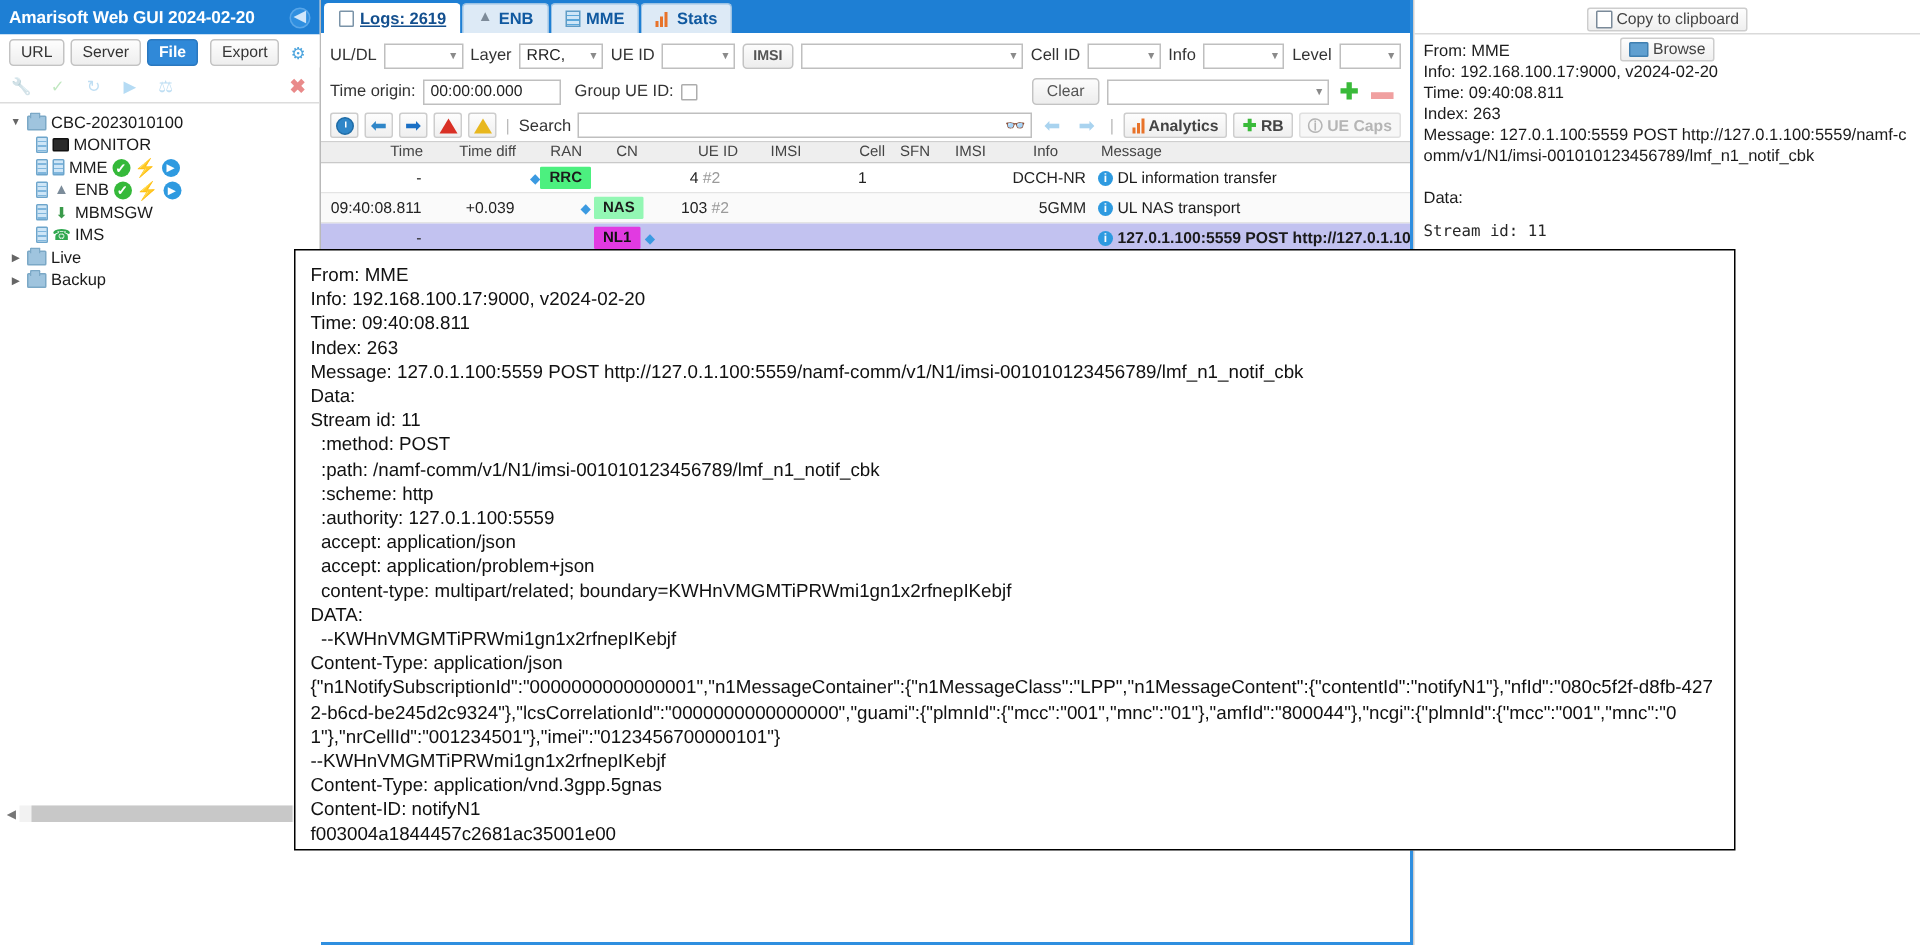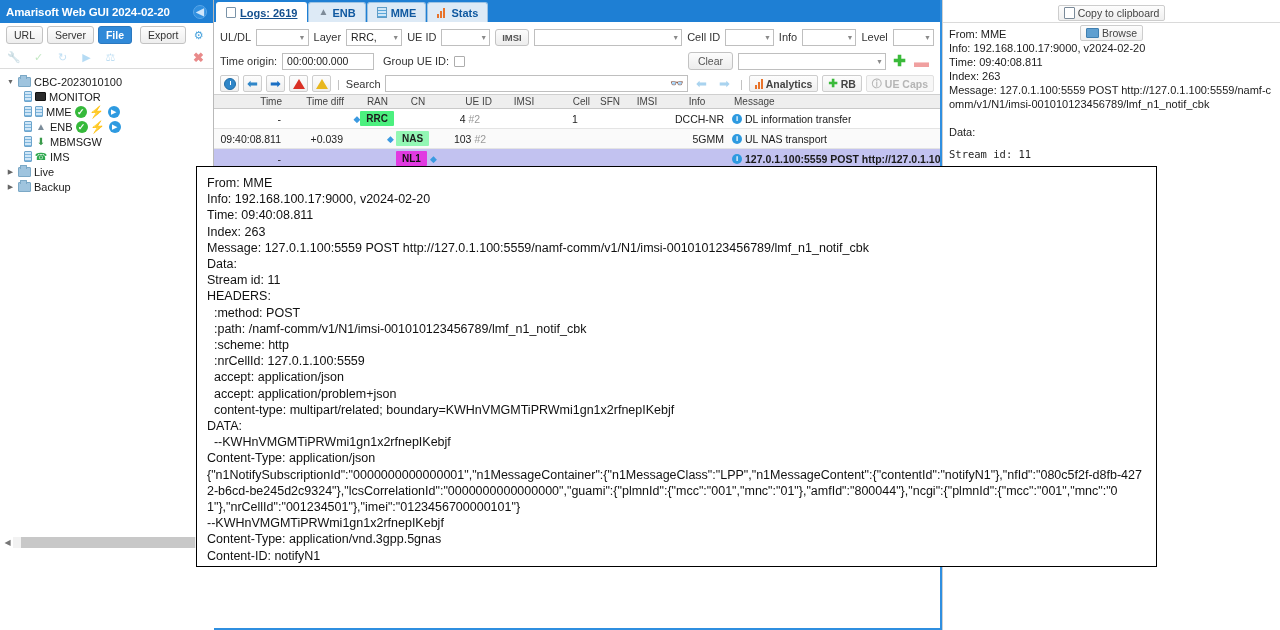--- a/index.html
+++ b/index.html
@@ -639,25 +639,24 @@
   </div>
 
   <div id="popup">
     <div class="pl">From: MME</div>
     <div class="pl">Info: 192.168.100.17:9000, v2024-02-20</div>
     <div class="pl">Time: 09:40:08.811</div>
     <div class="pl">Index: 263</div>
     <div class="pl">Message: 127.0.1.100:5559 POST http://127.0.1.100:5559/namf-comm/v1/N1/imsi-001010123456789/lmf_n1_notif_cbk</div>
     <div class="pl">Data:</div>
     <div class="pl">Stream id: 11</div>
-    <div class="pl">HEADERS:</div>
     <div class="pl">  :method: POST</div>
     <div class="pl">  :path: /namf-comm/v1/N1/imsi-001010123456789/lmf_n1_notif_cbk</div>
     <div class="pl">  :scheme: http</div>
-    <div class="pl">  :nrCellId: 127.0.1.100:5559</div>
+    <div class="pl">  :authority: 127.0.1.100:5559</div>
     <div class="pl">  accept: application/json</div>
     <div class="pl">  accept: application/problem+json</div>
     <div class="pl">  content-type: multipart/related; boundary=KWHnVMGMTiPRWmi1gn1x2rfnepIKebjf</div>
     <div class="pl">DATA:</div>
     <div class="pl">  --KWHnVMGMTiPRWmi1gn1x2rfnepIKebjf</div>
     <div class="pl">Content-Type: application/json</div>
     <div class="pl">{"n1NotifySubscriptionId":"0000000000000001","n1MessageContainer":{"n1MessageClass":"LPP","n1MessageContent":{"contentId":"notifyN1"},"nfId":"080c5f2f-d8fb-4272-b6cd-be245d2c9324"},"lcsCorrelationId":"0000000000000000","guami":{"plmnId":{"mcc":"001","mnc":"01"},"amfId":"800044"},"ncgi":{"plmnId":{"mcc":"001","mnc":"01"},"nrCellId":"001234501"},"imei":"0123456700000101"}</div>
     <div class="pl">--KWHnVMGMTiPRWmi1gn1x2rfnepIKebjf</div>
     <div class="pl">Content-Type: application/vnd.3gpp.5gnas</div>
     <div class="pl">Content-ID: notifyN1</div>

